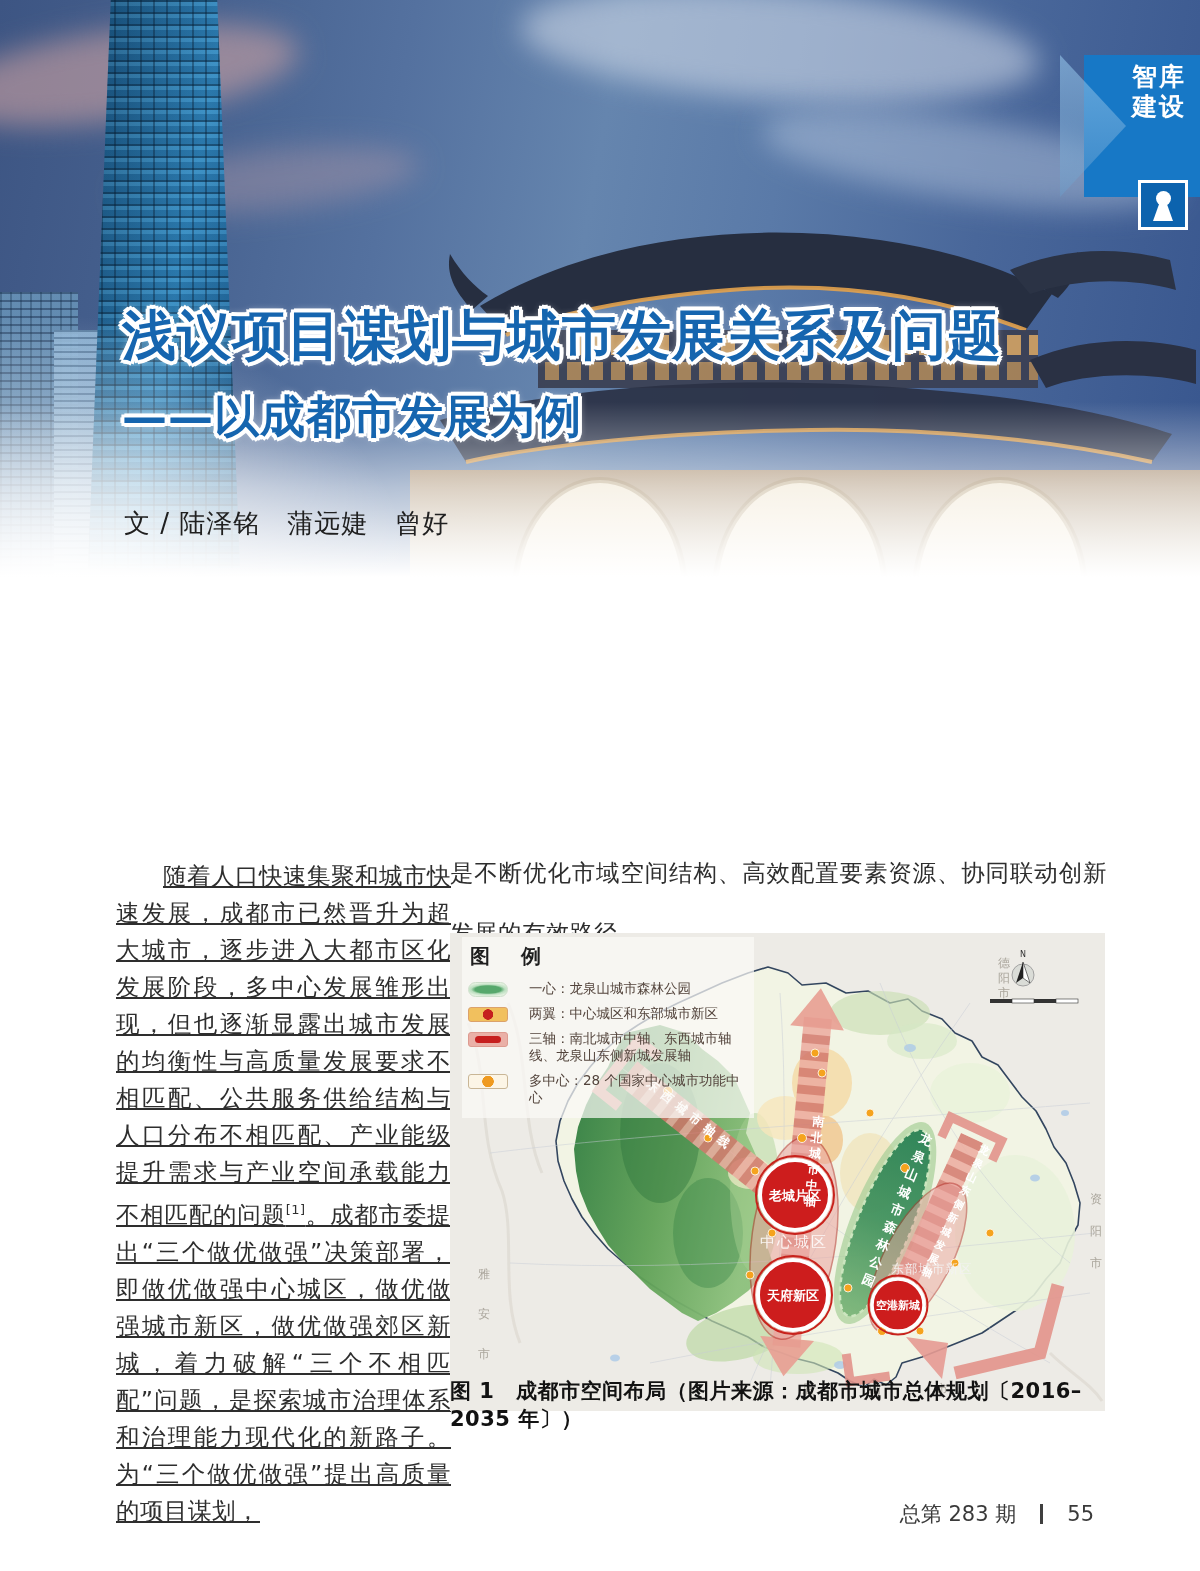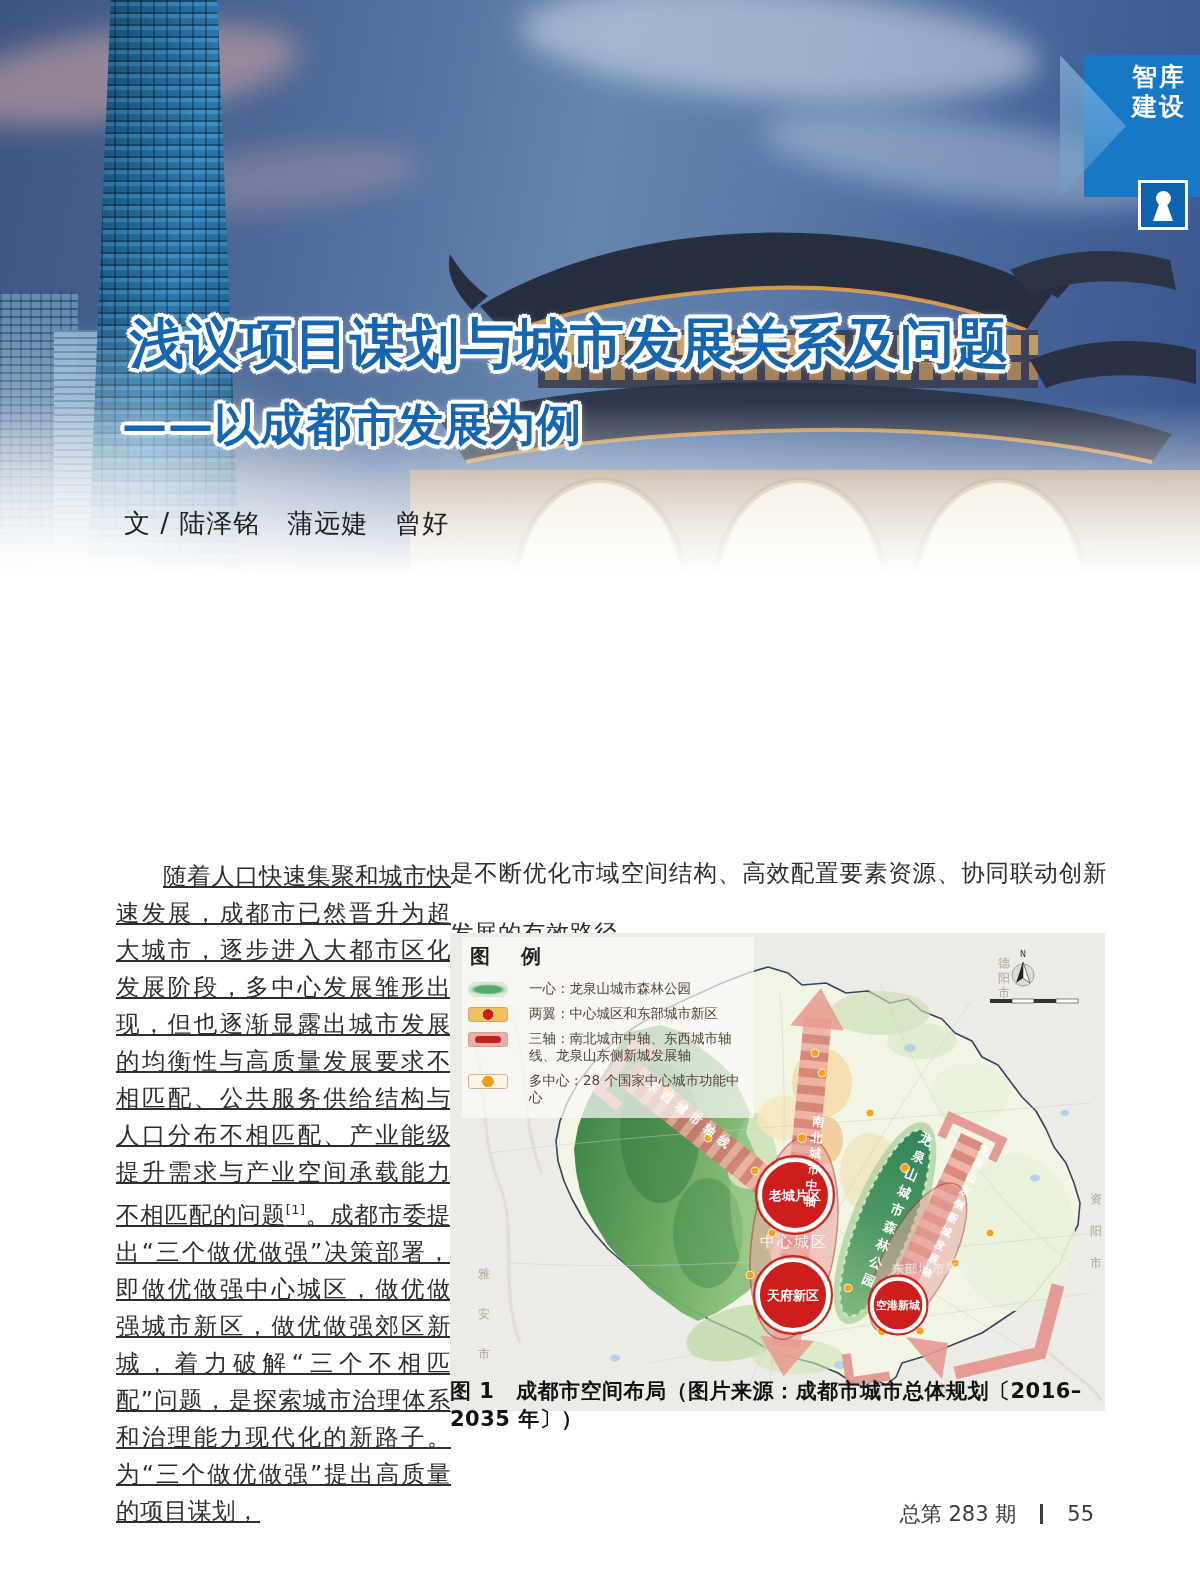--- a/index.html
+++ b/index.html
@@ -45,21 +45,21 @@
     font-size:25px;line-height:30px;letter-spacing:2px;text-align:right;}
   .tab-icon{position:absolute;right:12px;top:180px;width:50px;height:50px;z-index:7;
     background:#0c63ae;border:3px solid #fff;box-sizing:border-box;}
   .tab-icon .head{position:absolute;left:50%;top:8px;width:15px;height:15px;margin-left:-7.5px;
     border-radius:50%;background:#fff;}
   .tab-icon .stem{position:absolute;left:50%;top:19px;width:20px;height:19px;margin-left:-10px;
     background:#fff;clip-path:polygon(34% 0,66% 0,100% 100%,0 100%);}
 
   
   .title-block{position:absolute;left:122px;top:300px;z-index:4;}
-  .main-title{margin:8px;font-size:54px;font-weight:900;color:#1565af;letter-spacing:1px;
+  .main-title{margin:0;font-size:54px;font-weight:900;color:#1565af;letter-spacing:1px;
     text-shadow:-3px -3px 0 #fff,3px -3px 0 #fff,-3px 3px 0 #fff,3px 3px 0 #fff,
       -4px 0 0 #fff,4px 0 0 #fff,0 -4px 0 #fff,0 4px 0 #fff,0 0 8px rgba(255,255,255,.9);}
   .sub-title{margin:14px 0 0 0;font-size:45px;font-weight:900;color:#1565af;letter-spacing:1px;
     text-shadow:-3px -3px 0 #fff,3px -3px 0 #fff,-3px 3px 0 #fff,3px 3px 0 #fff,
       -4px 0 0 #fff,4px 0 0 #fff,0 -4px 0 #fff,0 4px 0 #fff,0 0 8px rgba(255,255,255,.9);}
   .byline{position:absolute;left:124px;top:506px;z-index:4;font-size:26px;color:#202020;letter-spacing:1px;}
 
   
   .abstract{position:absolute;left:100px;top:596px;width:1006px;margin:0;
     font-family:"DejaVu Serif","Liberation Serif",serif;font-style:italic;

